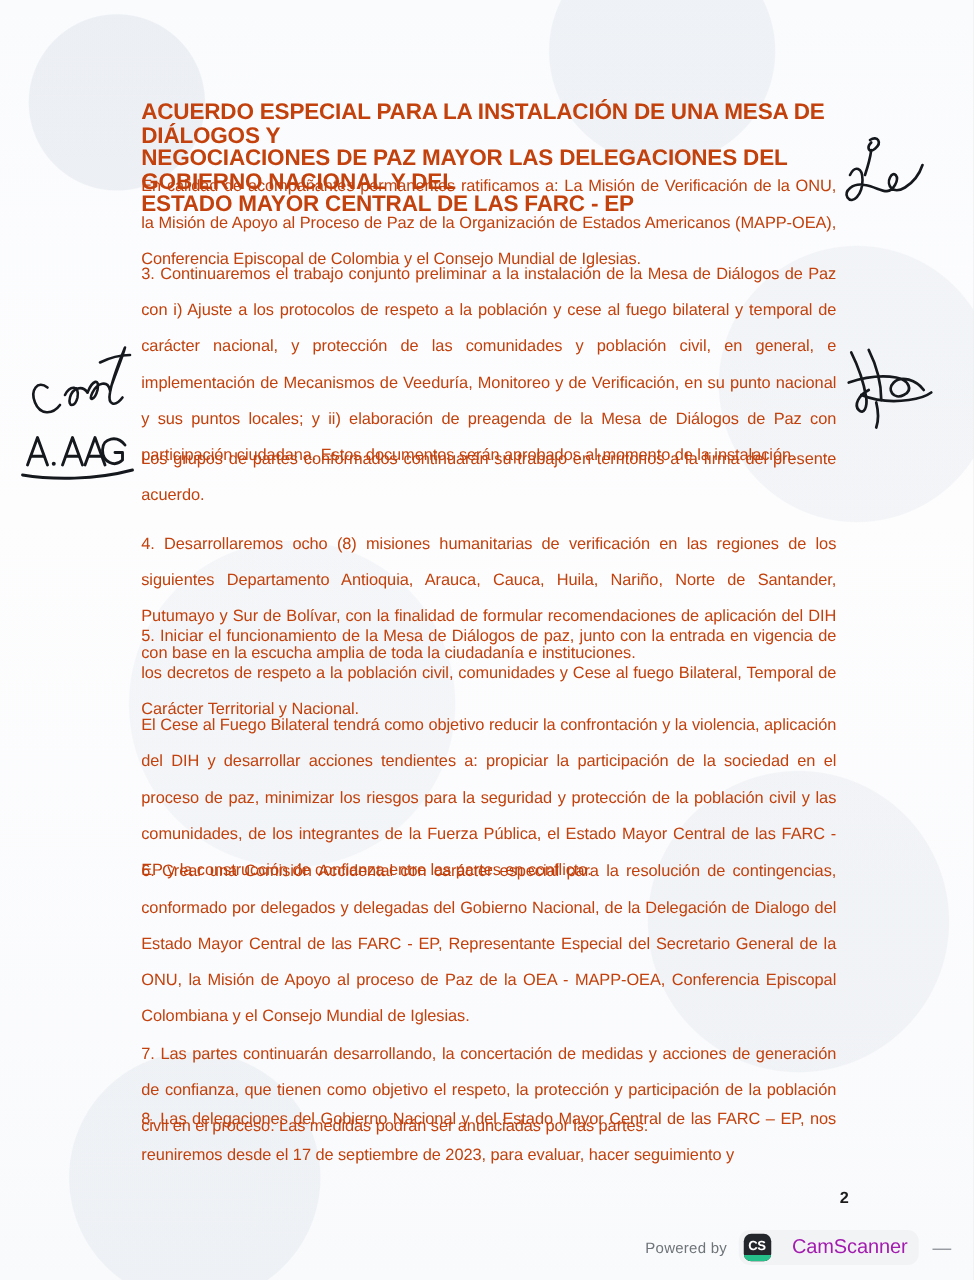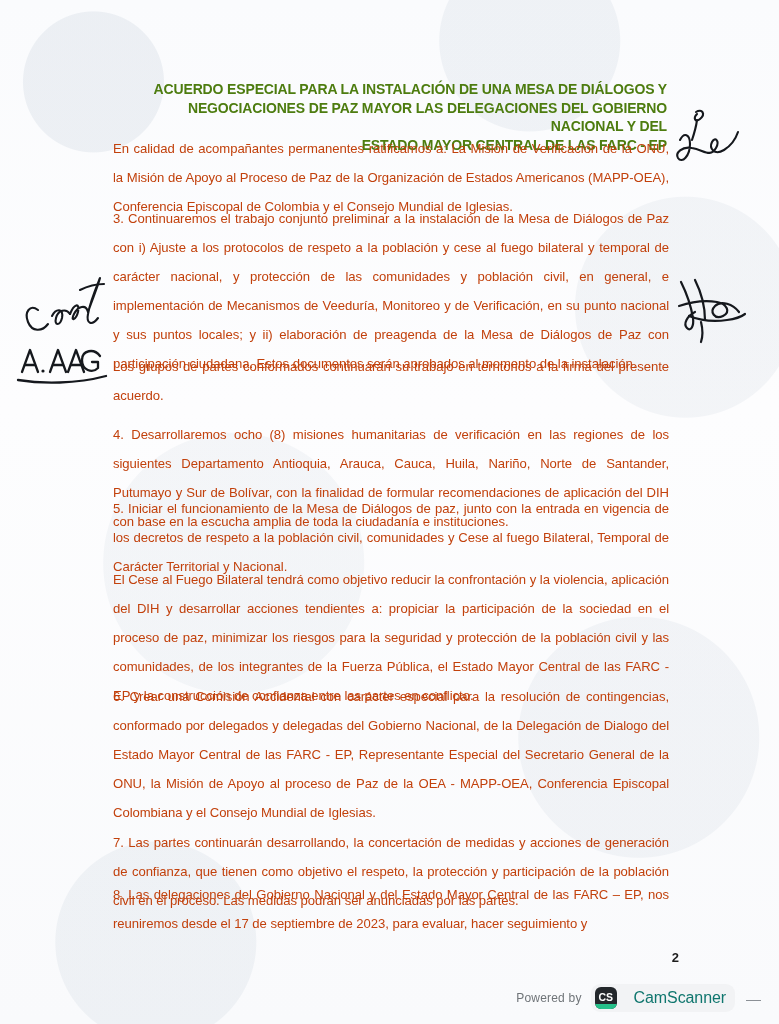--- a/index.html
+++ b/index.html
@@ -35,26 +35,26 @@
   }
   .content {
     position: relative;
     z-index: 2;
   }
   .doc-title {
     position: absolute;
     left: 113px;
     top: 80px;
     width: 554px;
-    text-align: right;
+    text-align: left;
     font-weight: bold;
-    font-size: 14px;
+    font-size: 18px;
     line-height: 18.5px;
     letter-spacing: -0.15px;
-    color: #4d7c0f;
+    color: #c2410c;
   }
   .body-block {
     position: absolute;
     left: 113px;
     width: 556px;
     font-size: 13.1px;
     line-height: 29px;
     text-align: justify;
     text-justify: inter-word;
     color: #c2410c;
@@ -126,21 +126,21 @@
   .wm-logo::after {
     content: "";
     position: absolute;
     left: 0; right: 0; bottom: 0;
     height: 5px;
     background: #26c08a;
     z-index: 1;
   }
   .wm-brand {
     font-size: 16px;
-    color: #0f766e;
+    color: #a21caf;
     letter-spacing: -0.1px;
   }
   .wm-dash {
     font-size: 15px;
     color: #8b9096;
     margin-left: 2px;
   }
 </style>
 </head>
 <body>

